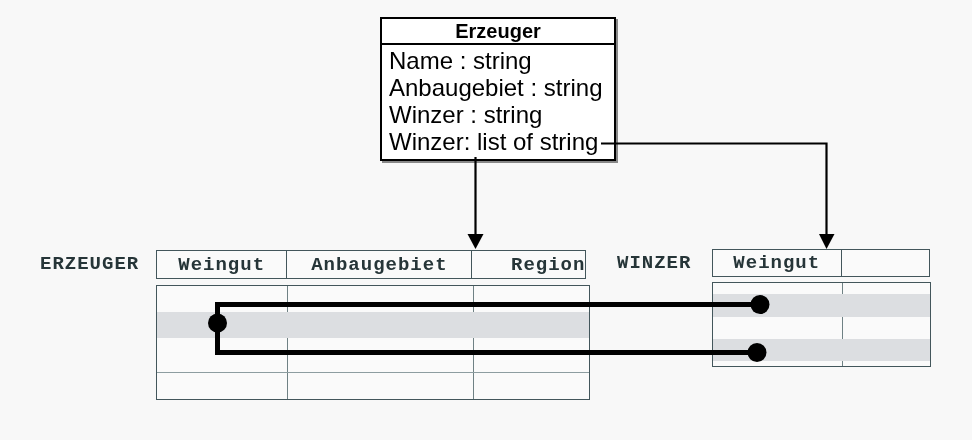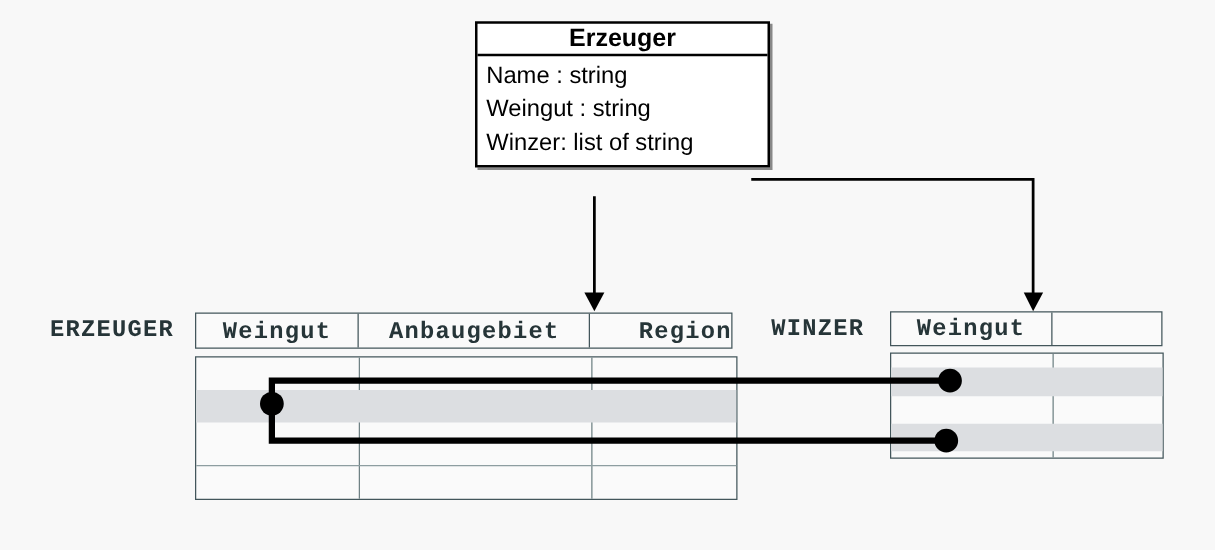--- a/index.html
+++ b/index.html
@@ -17,21 +17,21 @@
     box-shadow:2px 2px 0 rgba(0,0,0,0.45);
     box-sizing:border-box;
   }
   .class-title {
     height:24px; line-height:24px; text-align:center;
     font-size:20px; font-weight:bold; color:#000;
     border-bottom:2px solid #000;
   }
   .class-attrs { padding:2px 6px 4px 7px; }
   .class-attr {
-    font-size:19px; line-height:27px; color:#000; white-space:nowrap;
+    font-size:24px; line-height:27px; color:#000; white-space:nowrap;
   }
 
   
   .tbl-label {
     position:absolute;
     font-family:"Liberation Mono", monospace; font-weight:bold;
     font-size:19px; letter-spacing:1px; color:#263538; white-space:nowrap;
   }
   #erz-label { left:40px;  top:253px; }
   #win-label { left:617px; top:252px; }
@@ -80,21 +80,22 @@
 </style>
 </head>
 <body>
 
 <div class="canvas">
 
   <div class="class-box">
     <div class="class-title">Erzeuger</div>
     <div class="class-attrs">
       <div class="class-attr">Name : string</div>
-      <div class="class-attr">Weingut : string</div>
+      <div class="class-attr">Anbaugebiet : string</div>
+      <div class="class-attr">Winzer : string</div>
       <div class="class-attr">Winzer: list of string</div>
     </div>
   </div>
 
   <div class="tbl-label" id="erz-label">ERZEUGER</div>
 
   <div class="thead" id="erz-thead">
     <div class="th">Weingut</div>
     <div class="th">Anbaugebiet</div>
     <div class="th">Region</div>

